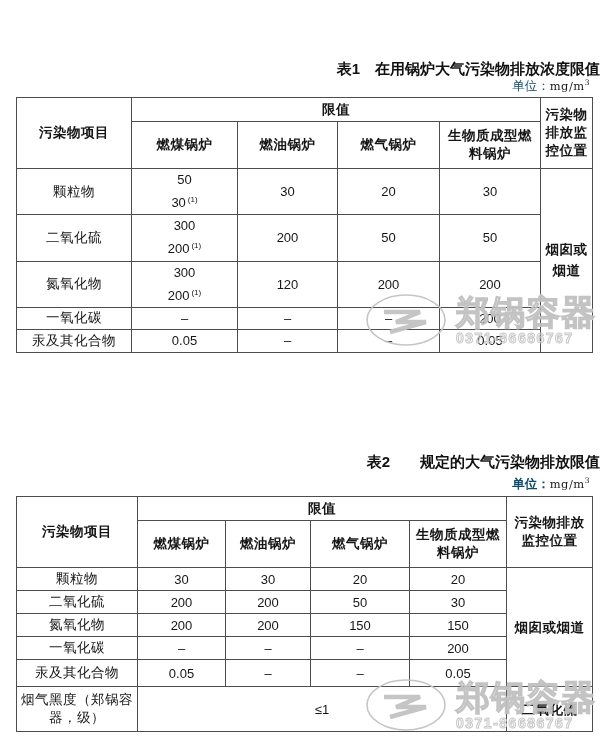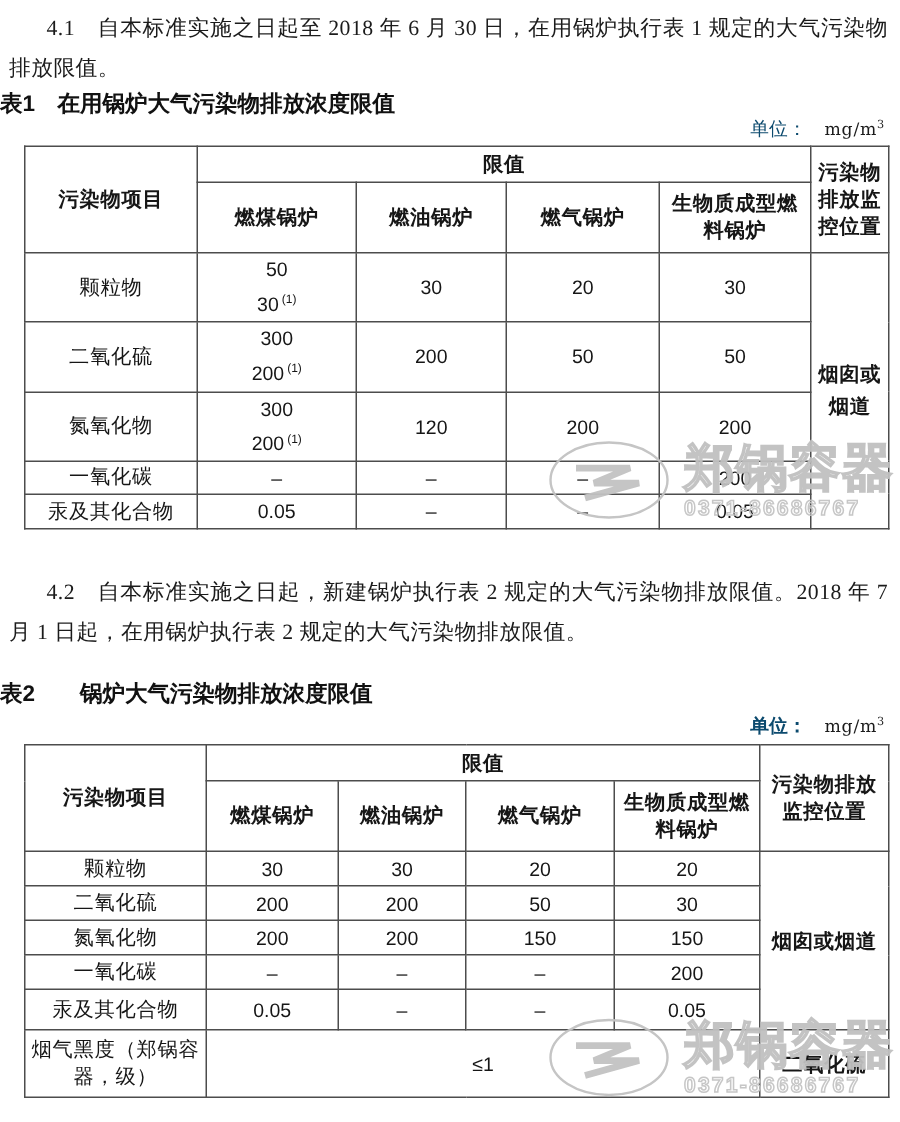--- a/index.html
+++ b/index.html
@@ -10,37 +10,37 @@
     font-family:"Liberation Serif","DejaVu Serif",serif;
   }
   .para {
     position:absolute; left:6px; width:586px;
     font-size:14.5px; line-height:27px; text-align:justify;
     text-indent:25px; letter-spacing:.3px;
   }
   .p41 { top:6px; }
   .p42 { top:382px; }
   .tbl-title {
-    position:absolute; left:0; width:600px; text-align:left;
+    position:absolute; left:0; width:600px; text-align:right;
     font-family:"Liberation Sans","DejaVu Sans",sans-serif;
     font-weight:bold; font-size:15px; color:#111;
   }
   .t1-title { top:60px; }
   .t2-title { top:453px; }
   .unit-line {
     position:absolute; right:10px;
     font-size:12.5px; font-family:"Liberation Sans","DejaVu Sans",sans-serif;
   }
   .t1-unit { top:78px; }
   .t2-unit { top:476px; }
   .t2-unit .u-label { font-weight:bold; }
   .u-label { color:#0c4a6e; }
   .u-val {
     font-family:"DejaVu Serif","Liberation Serif",serif;
-    font-size:11.5px; letter-spacing:.5px;margin-left:12px;
+    font-size:11.5px; letter-spacing:.5px;
   }
   .u-val sup { font-size:7.5px; }
   table.grid {
     position:absolute; left:16px; width:576px;
     border-collapse:collapse; table-layout:fixed;
     font-family:"Liberation Sans","DejaVu Sans",sans-serif;
     font-size:13.5px; color:#161616;
   }
   .t1 { top:97px; }
   .t2 { top:496px; }
@@ -77,21 +77,20 @@
     white-space:nowrap; line-height:1;
   }
   .wm-name { font-size:34px; letter-spacing:1px; }
   .wm-phone { font-size:14px; letter-spacing:1.5px; margin-top:2px; -webkit-text-stroke:1px #c4c4c4; }
 </style>
 </head>
 <body>
 
 <div class="page">
 
-  <div class="para p41">4.1　自本标准实施之日起至 2018 年 6 月 30 日，在用锅炉执行表 1 规定的大气污染物排放限值。</div>
 
   <div class="tbl-title t1-title">表1　在用锅炉大气污染物排放浓度限值</div>
   <div class="unit-line t1-unit"><span class="u-label">单位：</span><span class="u-val"><span>mg/m</span><sup>3</sup></span></div>
 
   <table class="grid t1">
     <colgroup>
       <col style="width:115px">
         <col style="width:106px">
         <col style="width:100px">
       <col style="width:102px">
@@ -151,23 +150,22 @@
     <tr class="short2">
       <td class="lbl">汞及其化合物</td>
       <td class="num">0.05</td>
       <td class="num">–</td>
       <td class="num">–</td>
       <td class="num">0.05</td>
     </tr>
   </tbody>
     </table>
 
-  <div class="para p42">4.2　自本标准实施之日起，新建锅炉执行表 2 规定的大气污染物排放限值。2018 年 7 月 1 日起，在用锅炉执行表 2 规定的大气污染物排放限值。</div>
-
-  <div class="tbl-title t2-title">表2　　锅炉大气污染物排放浓度限值</div>
+
+  <div class="tbl-title t2-title">表2　　规定的大气污染物排放限值</div>
   <div class="unit-line t2-unit"><span class="u-label">单位：</span><span class="u-val"><span>mg/m</span><sup>3</sup></span></div>
 
   <table class="grid t2">
     <colgroup>
       <col style="width:121px">
         <col style="width:88px">
         <col style="width:85px">
       <col style="width:99px">
         <col style="width:97px">
         <col style="width:86px">

